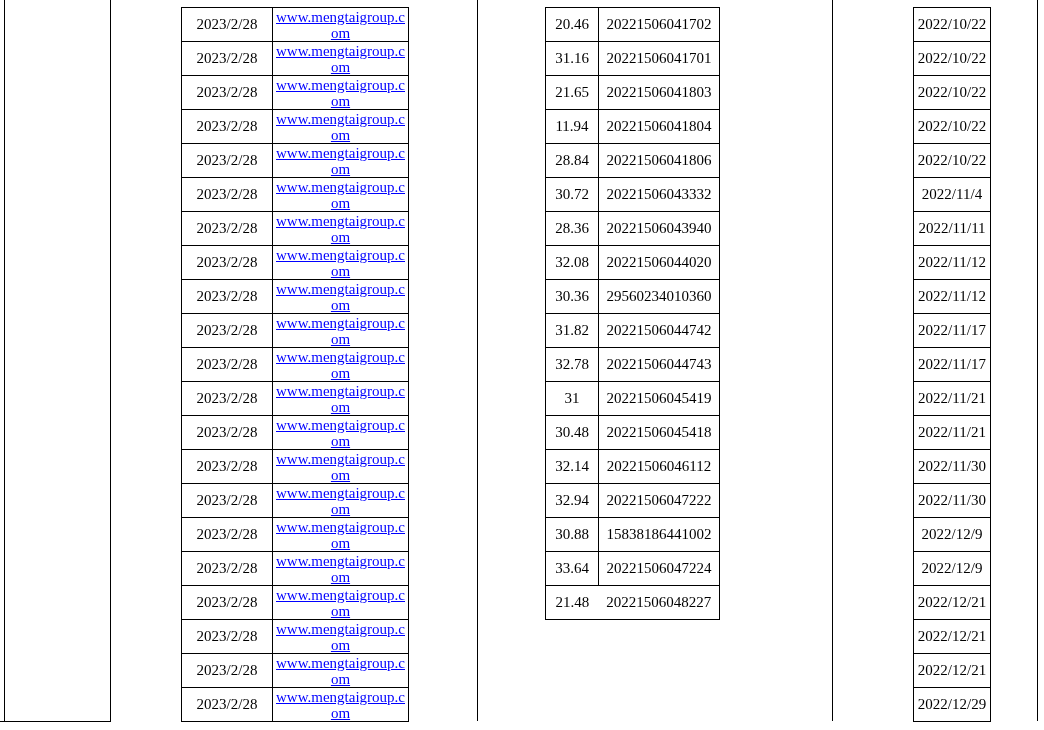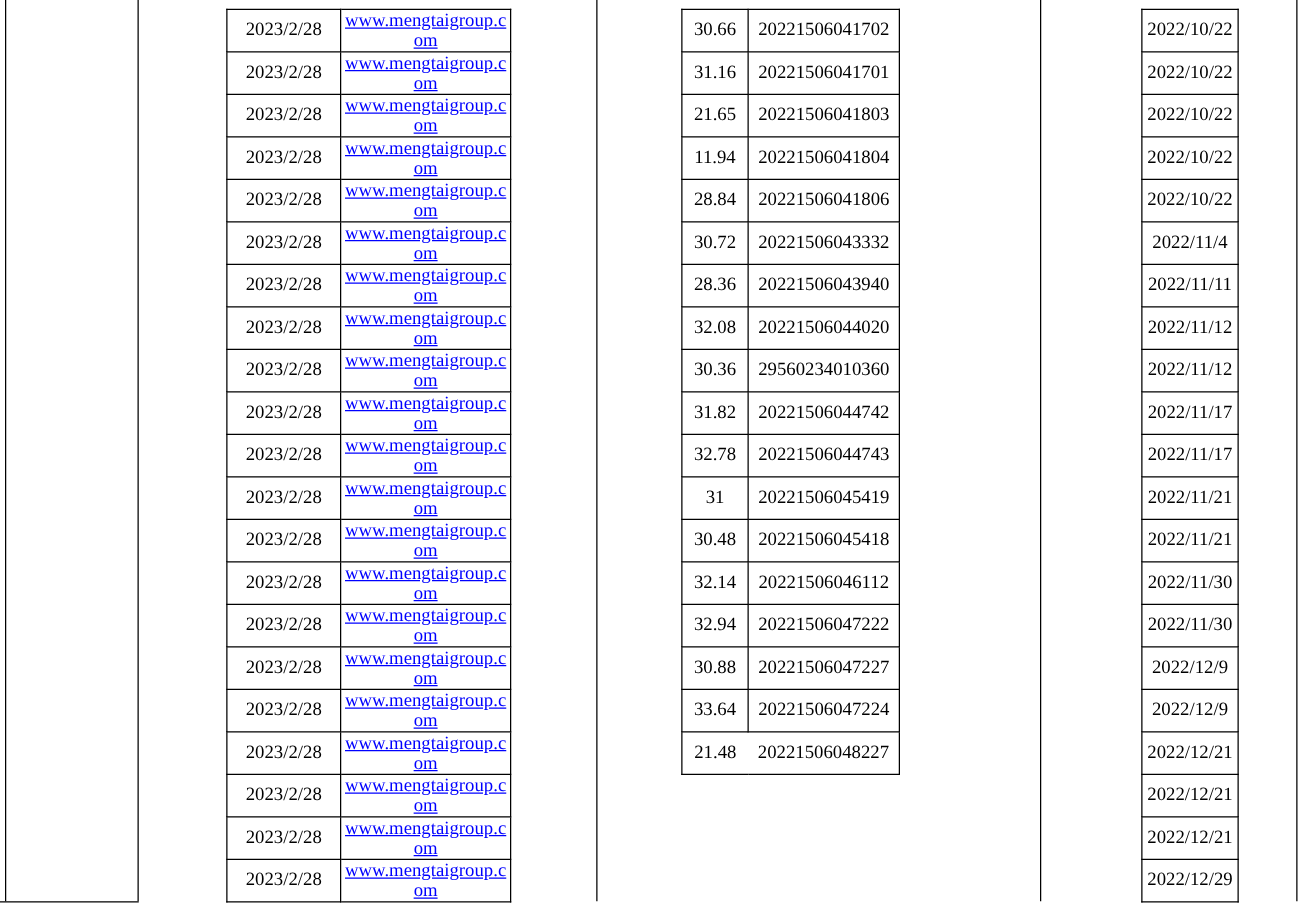--- a/index.html
+++ b/index.html
@@ -192,21 +192,21 @@
           <a class="url-link">www.mengtaigroup.com</a>
         </td>
       </tr>
       </tbody>
   </table>
 
   <table class="grid" id="tbl-mid">
     <tbody>
 
     <tr>
-        <td class="c-val">30.66</td>
+        <td class="c-val">20.46</td>
         <td class="c-id">20221506041702</td>
       </tr>
         <tr>
         <td class="c-val">31.16</td>
         <td class="c-id">20221506041701</td>
       </tr>
         <tr>
         <td class="c-val">21.65</td>
         <td class="c-id">20221506041803</td>
       </tr>
@@ -253,21 +253,21 @@
         <tr>
         <td class="c-val">32.14</td>
         <td class="c-id">20221506046112</td>
       </tr>
         <tr>
         <td class="c-val">32.94</td>
         <td class="c-id">20221506047222</td>
       </tr>
         <tr>
         <td class="c-val">30.88</td>
-        <td class="c-id">20221506047227</td>
+        <td class="c-id">15838186441002</td>
       </tr>
         <tr>
         <td class="c-val">33.64</td>
         <td class="c-id">20221506047224</td>
       </tr>
         <tr>
         <td class="c-val">21.48</td>
         <td class="c-id">20221506048227</td>
       </tr>
       </tbody>

